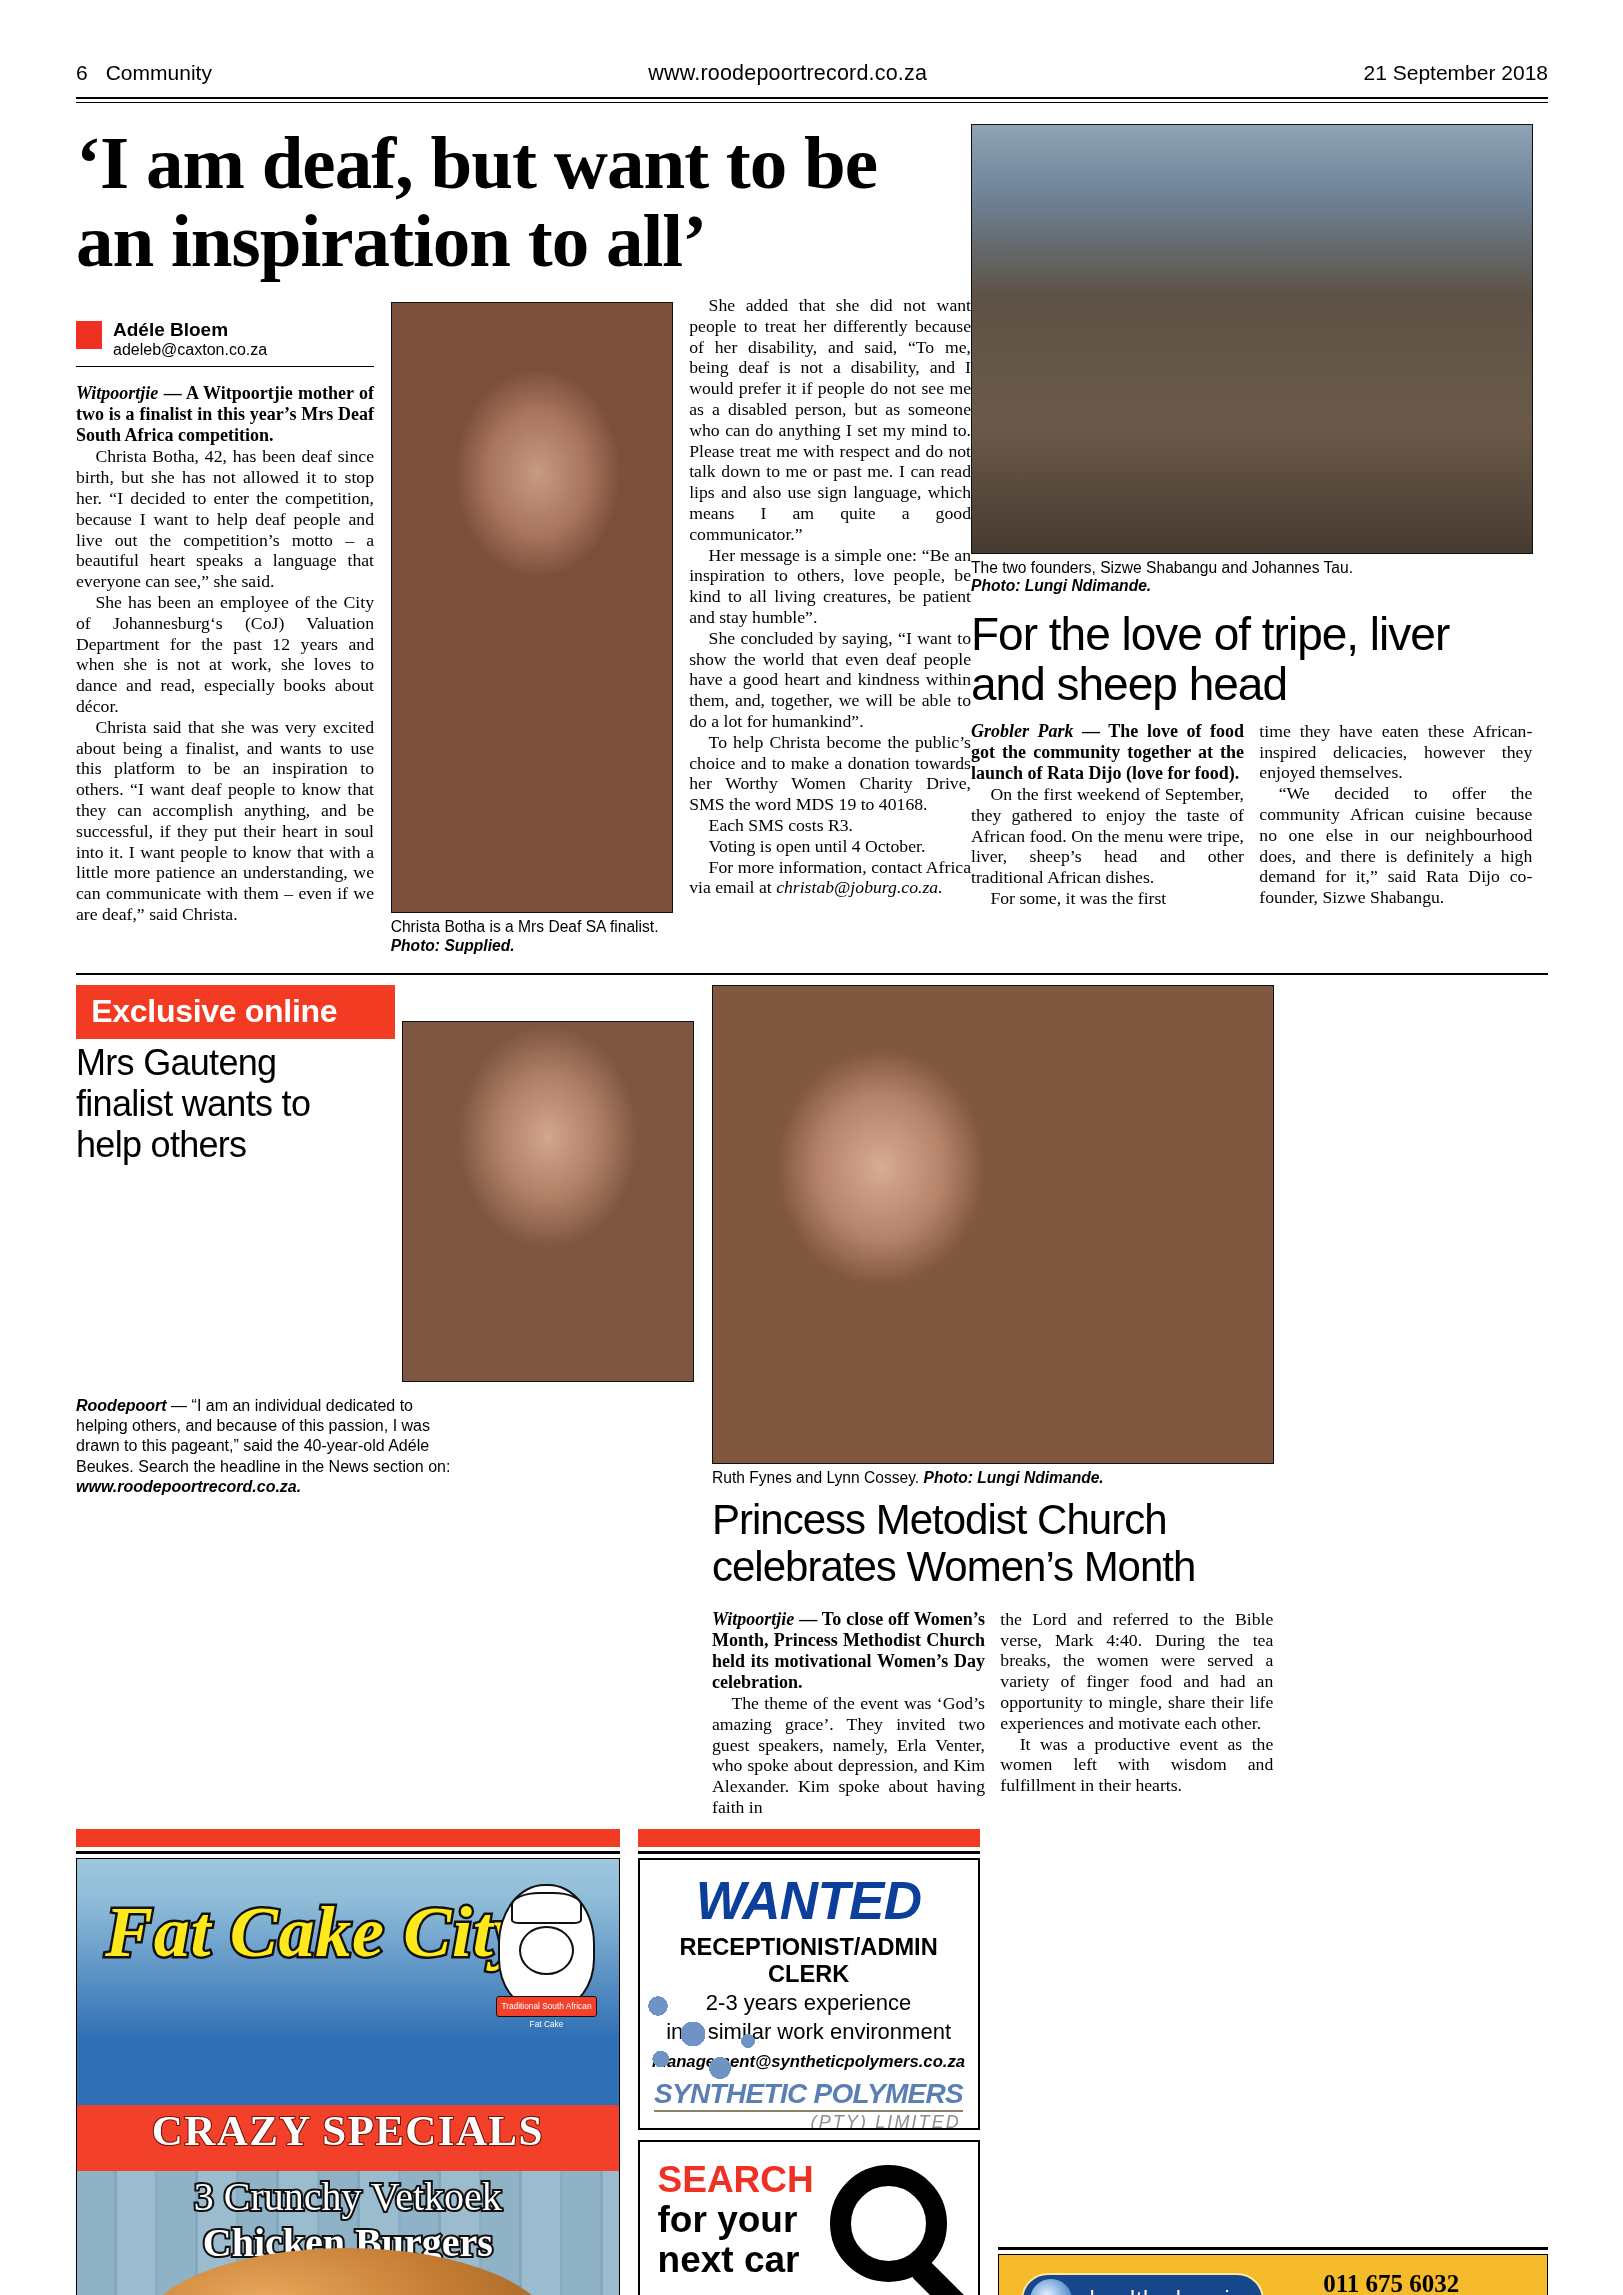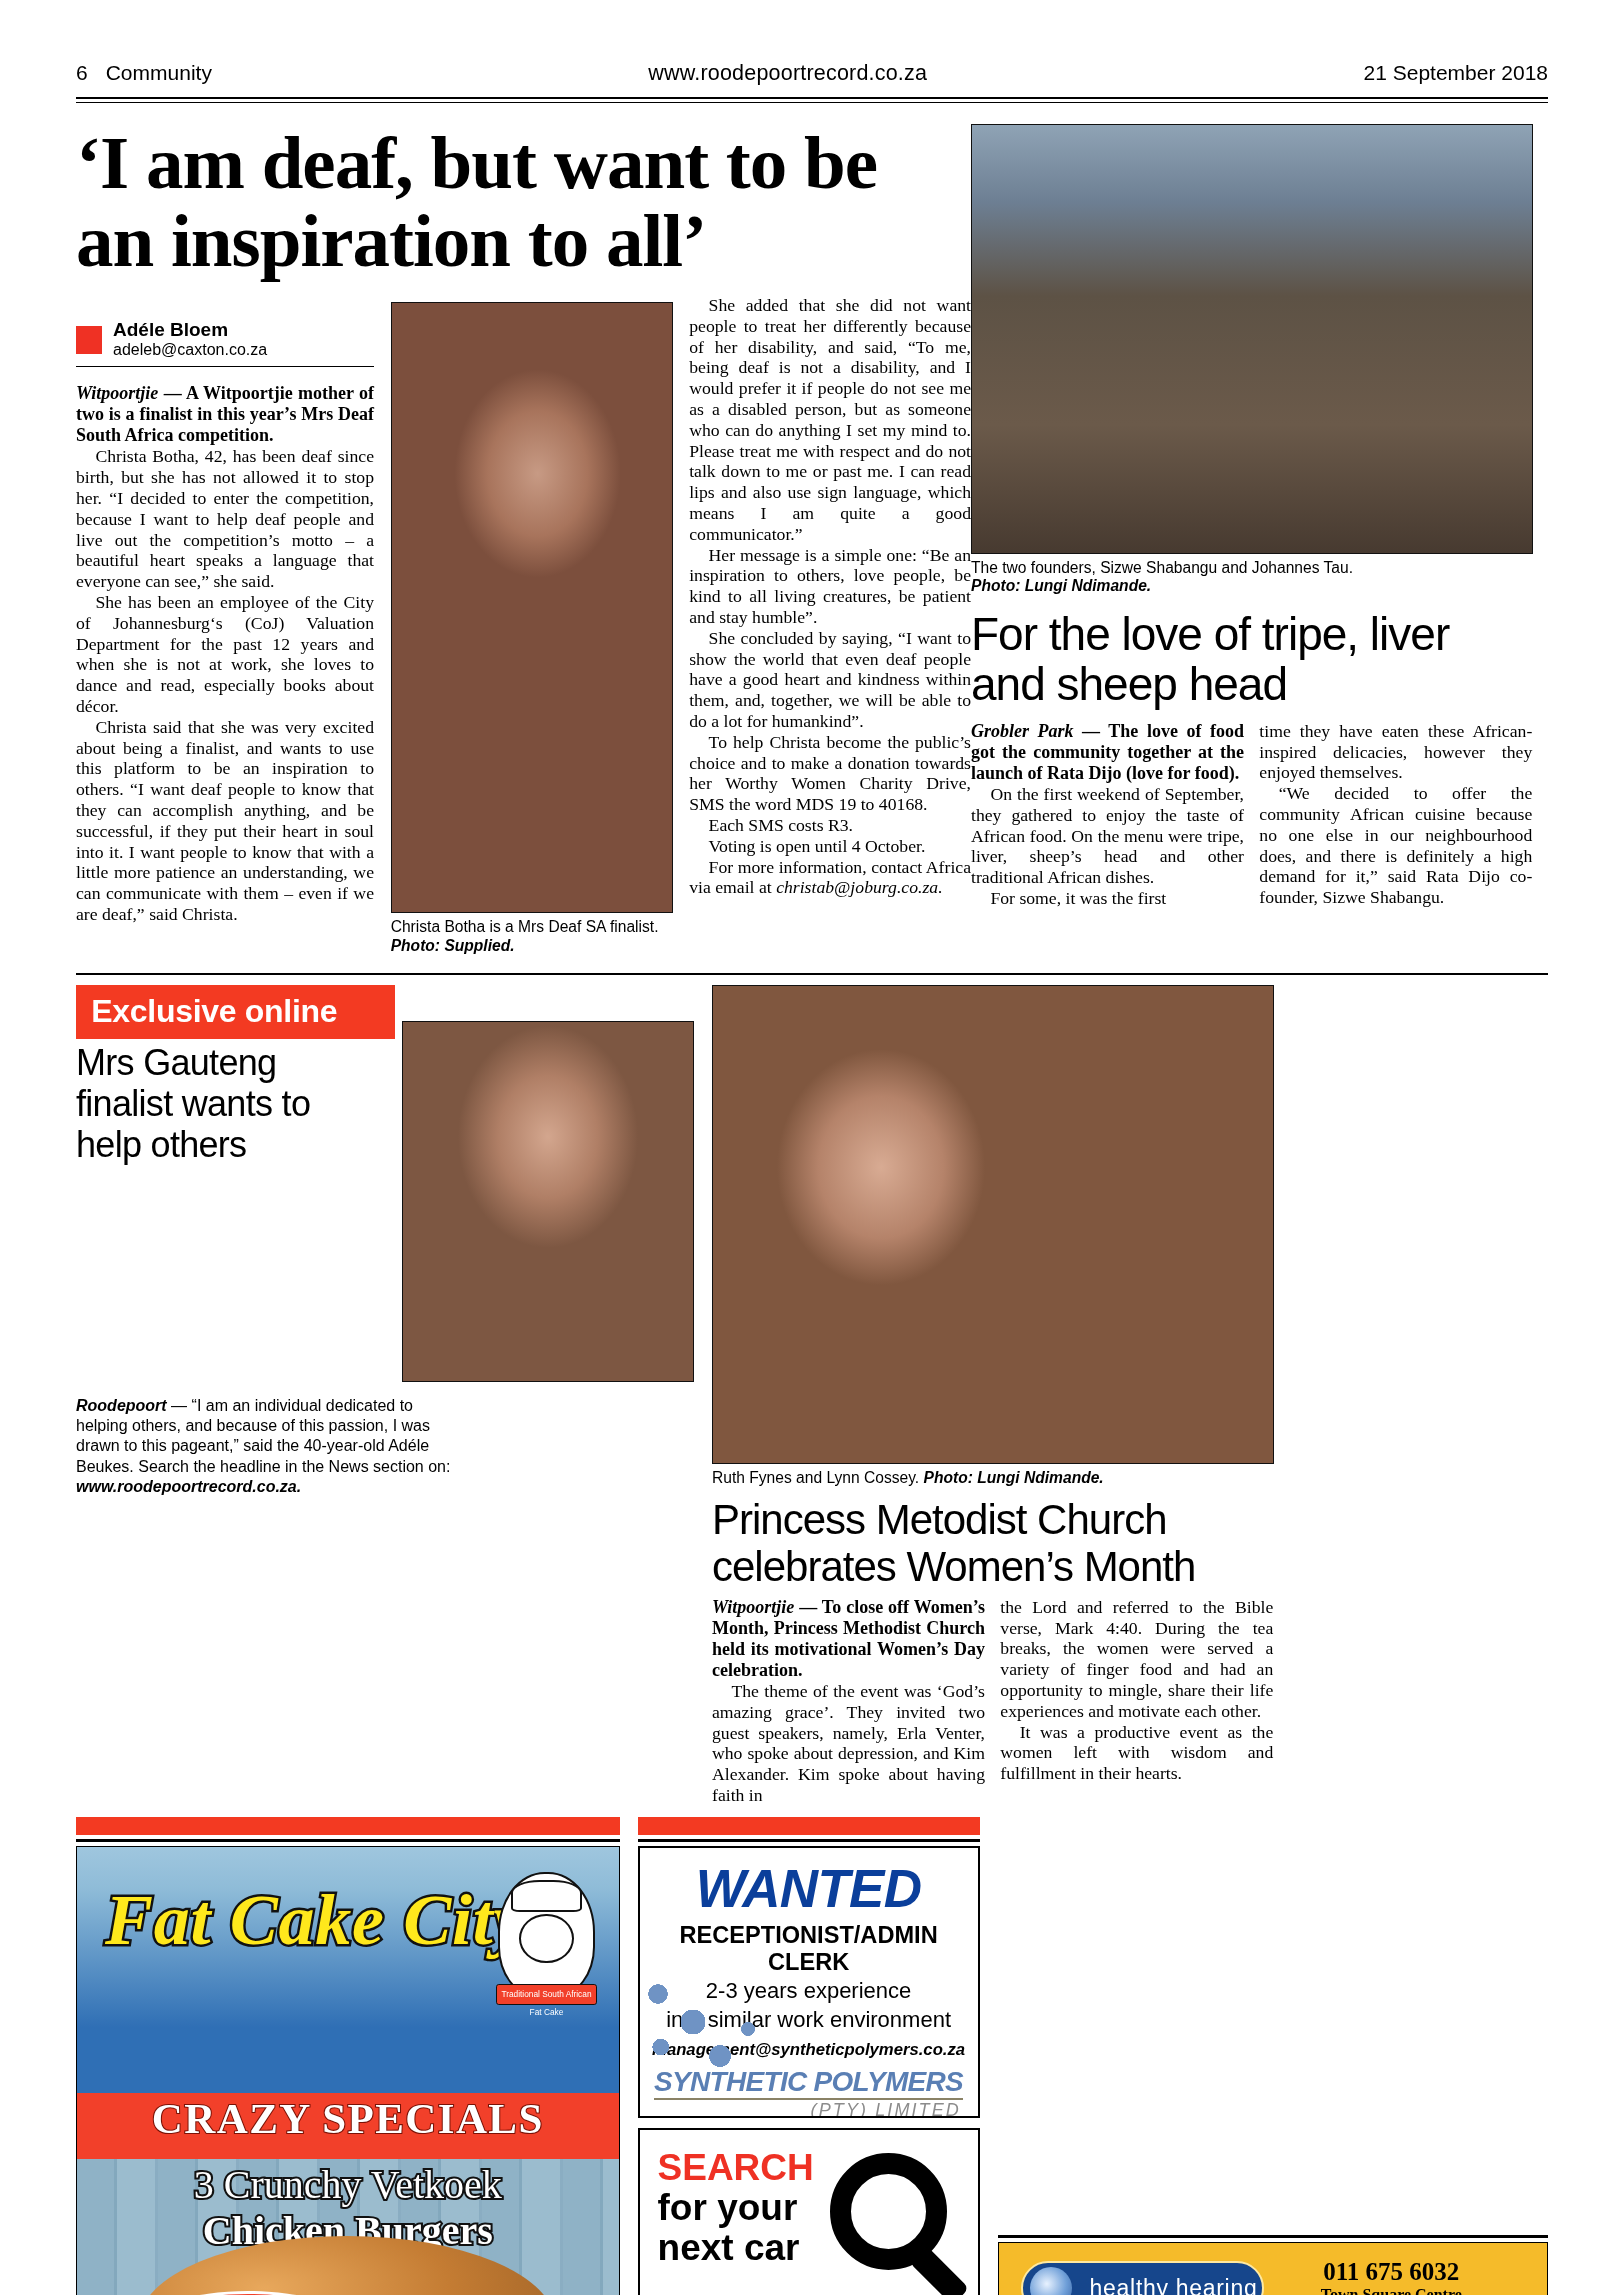--- a/index.html
+++ b/index.html
@@ -25,21 +25,21 @@
   .lead-wrap { display: flex; margin-top: 21px; }
   .lead-left { width: 895px; }
   .lead-right { width: 562px; }
   h1.lead-head {
     font-family: "Liberation Serif", serif;
     font-weight: bold; font-size: 75px; line-height: 1.04;
     letter-spacing: -1px;
   }
 
   
-  .byline { display: flex; gap: 11px; align-items: center; margin-top: 23.6px; width: 298px;
+  .byline { display: flex; gap: 11px; align-items: flex-start; margin-top: 23.6px; width: 298px;
     border-bottom: 1.4px solid #000; padding-bottom: 5.6px; }
   .byline-sq { width: 26px; height: 28px; background: #ef3124; flex: 0 0 auto; margin-top: 2.1px; }
   .byline-txt { font-family: "Liberation Sans", sans-serif; line-height: 1.18; }
   .byline-name { font-weight: bold; font-size: 19px; }
   .byline-mail { font-size: 16px; }
 
   
   .cols { display: flex; gap: 16.7px; margin-top: 15.3px; }
   .col { width: 300px; }
   .col p { font-size: 17.7px; line-height: 1.175; text-align: justify; hyphens: auto;
@@ -266,21 +266,21 @@
       </div>
     </div>
 
     <div style="width:562px">
       <div class="photo ph-ruth" style="height:479px"></div>
       <div class="cap">
         <span>Ruth Fynes and Lynn Cossey.</span>
         <b>Photo: Lungi Ndimande.</b>
       </div>
       <h2 style="font-family:'Liberation Sans',sans-serif;font-size:42px;line-height:1.1;margin-top:9.7px;letter-spacing:-1px;font-weight:normal">Princess Metodist Church celebrates Women’s Month</h2>
-      <div class="cols" style="margin-top:7px;gap:15.3px">
+      <div class="cols" style="margin-top:19px;gap:15.3px">
         <div class="col" style="width:273px">
           <p class="kicker">
             <em>Witpoortjie</em><span> — To close off Women’s Month, Princess Methodist Church held its motivational Women’s Day celebration.</span>
           </p>
           <p>The theme of the event was ‘God’s amazing grace’. They invited two guest speakers, namely, Erla Venter, who spoke about depression, and Kim Alexander. Kim spoke about having faith in</p>
         </div>
         <div class="col" style="width:273px">
           <p class="noind">the Lord and referred to the Bible verse, Mark 4:40. During the tea breaks, the women were served a variety of finger food and had an opportunity to mingle, share their life experiences and motivate each other.</p>
           <p>It was a productive event as the women left with wisdom and fulfillment in their hearts.</p>
         </div>

